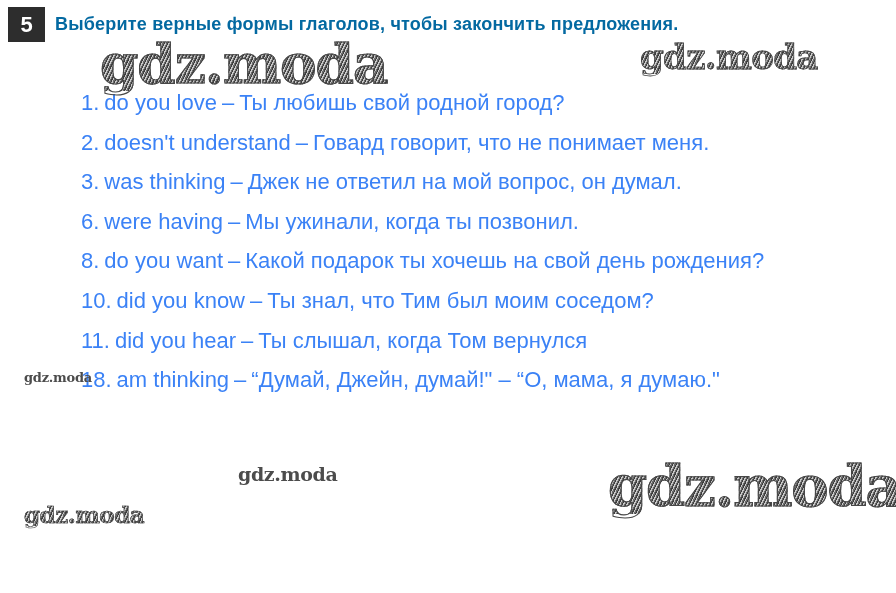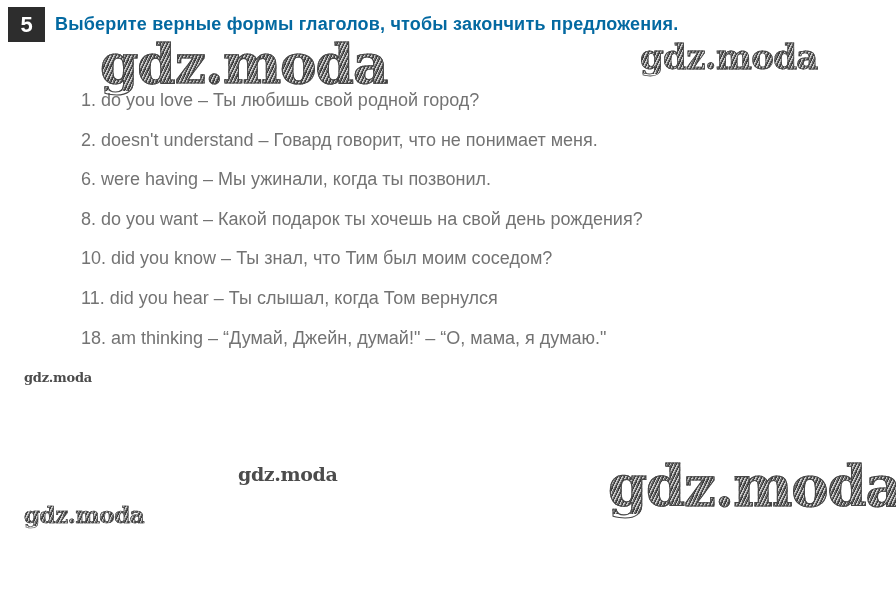--- a/index.html
+++ b/index.html
@@ -35,22 +35,22 @@
     font-weight: bold;
     font-size: 18px;
     color: #0369a1;
     white-space: nowrap;
     letter-spacing: 0.2px;
   }
   .list {
     position: absolute;
     left: 81px;
     top: 90px;
-    font-size: 18px;
-    color: #737373;
+    font-size: 22px;
+    color: #3b82f6;
   }
   .item {
     height: 39.6px;
     white-space: nowrap;
   }
   .item .num { margin-right: 5px; }
   .item .sep { margin: 0 5px; }
 
   
   .wm {
@@ -86,20 +86,21 @@
 <div class="page">
 
   <div class="header">
     <div class="badge">5</div>
     <div class="title">Выберите верные формы глаголов, чтобы закончить предложения.</div>
   </div>
 
   <div class="list">
       <div class="item"><span class="num">1.</span><span>do you love</span><span class="sep">–</span><span>Ты любишь свой родной город?</span></div>
       <div class="item"><span class="num">2.</span><span>doesn't understand</span><span class="sep">–</span><span>Говард говорит, что не понимает меня.</span></div>
+      <div class="item"><span class="num">3.</span><span>was thinking</span><span class="sep">–</span><span>Джек не ответил на мой вопрос, он думал.</span></div>
       <div class="item"><span class="num">6.</span><span>were having</span><span class="sep">–</span><span>Мы ужинали, когда ты позвонил.</span></div>
       <div class="item"><span class="num">8.</span><span>do you want</span><span class="sep">–</span><span>Какой подарок ты хочешь на свой день рождения?</span></div>
       <div class="item"><span class="num">10.</span><span>did you know</span><span class="sep">–</span><span>Ты знал, что Тим был моим соседом?</span></div>
       <div class="item"><span class="num">11.</span><span>did you hear</span><span class="sep">–</span><span>Ты слышал, когда Том вернулся</span></div>
       <div class="item"><span class="num">18.</span><span>am thinking</span><span class="sep">–</span><span>“Думай, Джейн, думай!" – “О, мама, я думаю."</span></div>
     </div>
 
   <div class="wm wm-hatch wm-top-left">gdz.moda</div>
   <div class="wm wm-hatch wm-top-right">gdz.moda</div>
   <div class="wm wm-solid wm-mid-left">gdz.moda</div>

